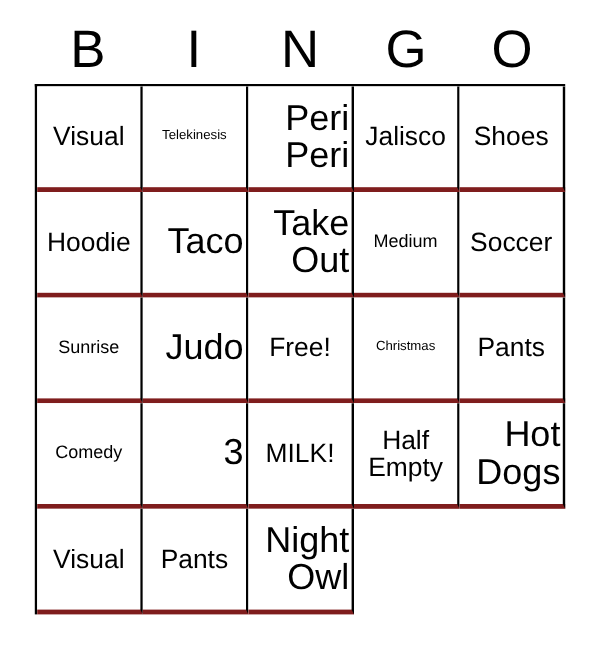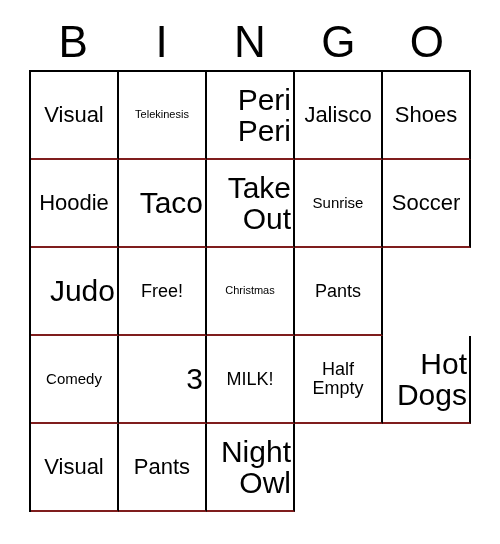--- a/index.html
+++ b/index.html
@@ -47,39 +47,39 @@
   .grid-row {
     display: flex;
     width: 100%;
   }
   .cell {
     flex: 0 0 88px;
     width: 88px;
     height: 88px;
     box-sizing: border-box;
     border-right: 2px solid #000000;
-    border-bottom: 2px solid #7f1d1d;
+    border-bottom: 4px solid #7f1d1d;
     display: flex;
     align-items: center;
     justify-content: center;
     text-align: center;
     overflow: hidden;
     padding: 0 2px;
     background: #ffffff;
   }
   .cell-text {
     display: block;
     width: 100%;
     line-height: 1.05;
     word-wrap: break-word;
     hyphens: none;
   }
   
   .fs-xl { font-size: 30px; text-align: right; }
-  .fs-lg { font-size: 18px; text-align: center; }
+  .fs-lg { font-size: 22px; text-align: center; }
   .fs-md { font-size: 22px; }
   .fs-sm { font-size: 15px; }
   .fs-xs { font-size: 11px; }
 </style>
 </head>
 <body>
 
 <div id="bingo-card">
 
   <div id="header-row">
@@ -114,28 +114,31 @@
       <div class="cell">
           <span class="cell-text fs-md">Hoodie</span>
         </div>
       <div class="cell">
           <span class="cell-text fs-xl">Taco</span>
         </div>
       <div class="cell">
           <span class="cell-text fs-xl">Take Out</span>
         </div>
       <div class="cell">
-          <span class="cell-text fs-sm">Sunrise</span>
+          <span class="cell-text fs-sm">Medium</span>
         </div>
       <div class="cell">
           <span class="cell-text fs-md">Soccer</span>
         </div>
     </div>
 
     <div class="grid-row">
+      <div class="cell">
+          <span class="cell-text fs-sm">Sunrise</span>
+        </div>
       <div class="cell">
           <span class="cell-text fs-xl">Judo</span>
         </div>
       <div class="cell">
           <span class="cell-text fs-lg">Free!</span>
         </div>
       <div class="cell">
           <span class="cell-text fs-xs">Christmas</span>
         </div>
       <div class="cell">

